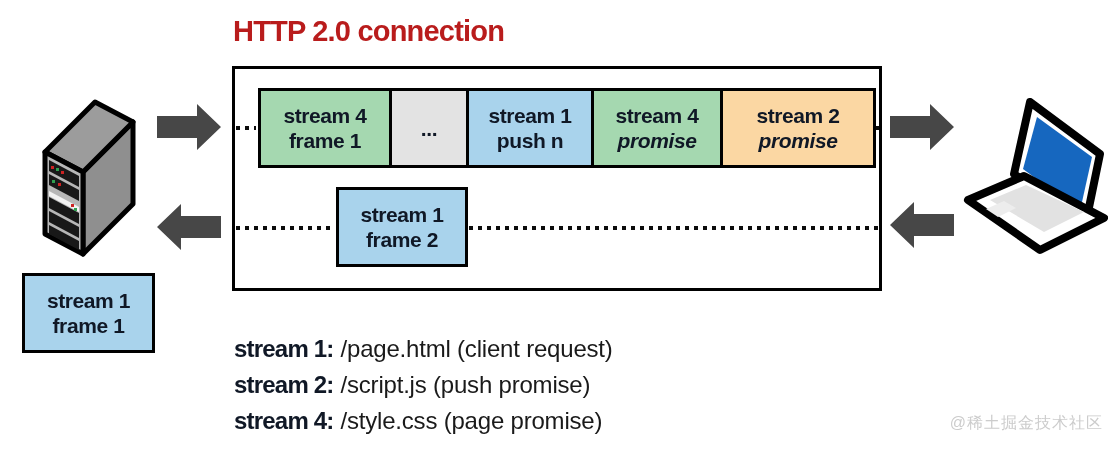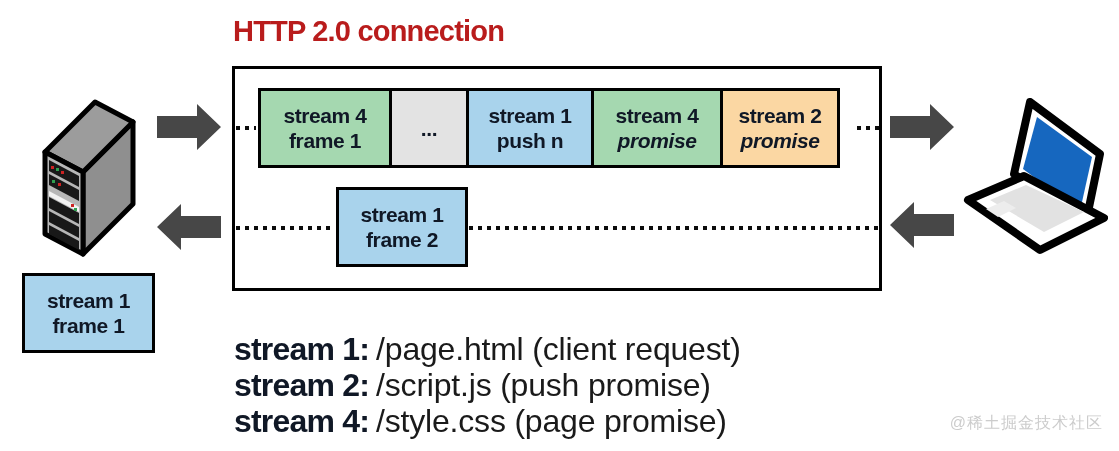--- a/index.html
+++ b/index.html
@@ -20,21 +20,21 @@
   }
   .frame-box span{
     font-size:21px;line-height:25px;font-weight:700;letter-spacing:-0.4px;color:#101826;
     white-space:nowrap;
   }
   .frame-box span.italic{font-style:italic;}
   .dotted{
     height:4px;
     background:repeating-linear-gradient(90deg,#0c0c0c 0 4px,transparent 4px 9px);
   }
-  .legend{line-height:36px;font-size:32px;}
+  .legend{line-height:36px;font-size:24px;}
   .legend .lbl{font-weight:700;letter-spacing:-0.8px;}
   .legend .val{margin-left:7px;font-weight:400;letter-spacing:-0.2px;color:#1a1a1a;}
   .legend-row{white-space:nowrap;}
   .watermark{font-size:16px;color:#cccccc;letter-spacing:1px;}
   svg{display:block;}
 </style>
 </head>
 <body>
 
 <div class="canvas">
@@ -54,21 +54,21 @@
     <span>...</span>
   </div>
   <div class="abs frame-box" style="left: 466px; top: 88px; width: 128px; height: 80px; background-color: rgb(169, 211, 236);">
     <span>stream 1</span>
     <span>push n</span>
   </div>
   <div class="abs frame-box" style="left: 591px; top: 88px; width: 132px; height: 80px; background-color: rgb(165, 216, 176);">
     <span>stream 4</span>
     <span class="italic">promise</span>
   </div>
-  <div class="abs frame-box" style="left: 720px; top: 88px; width: 120px; height: 80px; background-color: rgb(251, 215, 163);">
+  <div class="abs frame-box" style="left: 720px; top: 88px; width: 156px; height: 80px; background-color: rgb(251, 215, 163);">
     <span>stream 2</span>
     <span class="italic">promise</span>
   </div>
 
   <div class="abs dotted" style="left:236px;top:226px;width:99px;"></div>
   <div class="abs dotted" style="left:469px;top:226px;width:411px;"></div>
 
   <div class="abs frame-box" style="left: 336px; top: 187px; width: 132px; height: 80px; background-color: rgb(169, 211, 236);">
     <span>stream 1</span>
     <span>frame 2</span>

